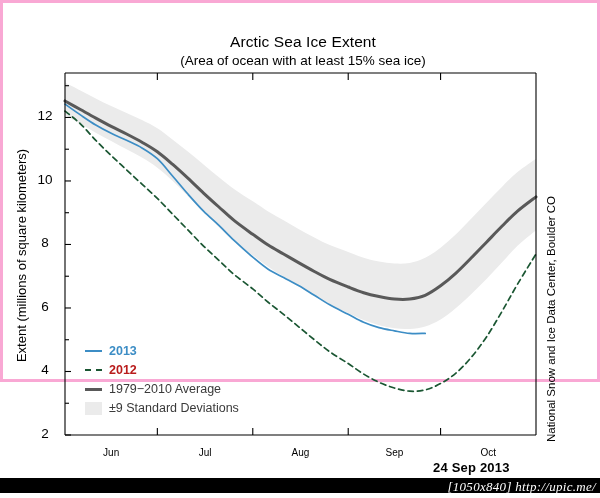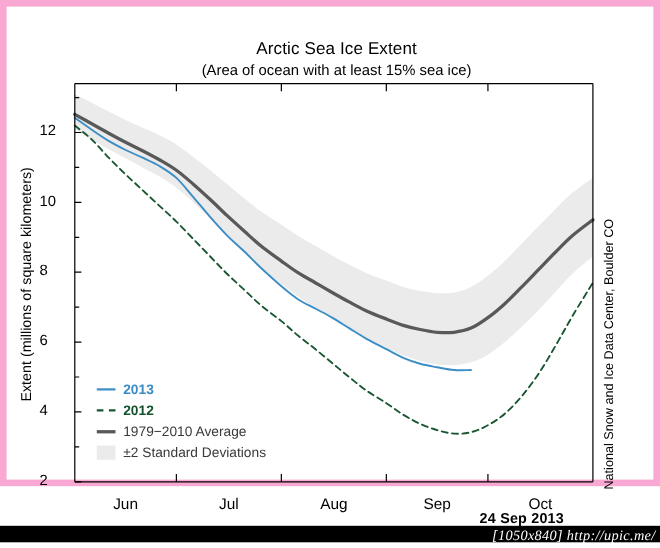--- a/index.html
+++ b/index.html
@@ -18,23 +18,23 @@
     width: 600px;
     height: 498px;
     background: #ffffff;
     box-sizing: border-box;
   }
   #figure {
     position: absolute;
     left: 0;
     top: 0;
     width: 600px;
-    height: 442px;
+    height: 382px;
     background: #ffffff;
-    border: 6px solid #f9a8d4;
+    border: 3px solid #f9a8d4;
     box-sizing: border-box;
   }
   #chart-svg {
     position: absolute;
     left: 0;
     top: 0;
   }
   .title-main {
     position: absolute;
     left: 0;
@@ -69,30 +69,30 @@
     left: 408px;
     top: 310px;
     width: 280px;
     text-align: center;
     font-size: 11.5px;
     color: #000000;
     transform: rotate(-90deg);
   }
   .xtick-label {
     position: absolute;
-    font-size: 14px;
+    font-size: 10px;
     color: #000000;
     text-align: center;
     width: 60px;
   }
   .ytick-label {
     position: absolute;
     font-size: 13.5px;
     color: #000000;
-    text-align: left;
+    text-align: center;
     width: 24px;
   }
   .legend-label {
     position: absolute;
     font-size: 12.5px;
     white-space: nowrap;
   }
   .date-stamp {
     position: absolute;
     left: 430px;
@@ -180,25 +180,25 @@
         <div class="xtick-label" style="left: 78.1765px; top: 444px;">Jun</div>
         <div class="xtick-label" style="left: 172.069px; top: 444px;">Jul</div>
         <div class="xtick-label" style="left: 267.5px; top: 444px;">Aug</div>
         <div class="xtick-label" style="left: 361.392px; top: 444px;">Sep</div>
         <div class="xtick-label" style="left: 455.284px; top: 444px;">Oct</div>
       </div>
     <div id="legend">
         <div style="position: absolute; left: 82px; top: 347px; width: 17px; height: 0px; border-top: 2px solid rgb(60, 141, 197);"></div>
         <div class="legend-label" style="left: 106px; top: 341px; color: rgb(60, 141, 197); font-weight: bold;">2013</div>
         <div style="position: absolute; left: 82px; top: 366px; width: 17px; height: 0px; border-top: 2px dashed rgb(26, 86, 50);"></div>
-        <div class="legend-label" style="left: 106px; top: 360px; color: #14532d; font-weight: bold;">2012</div>
+        <div class="legend-label" style="left: 106px; top: 360px; color: #b91c1c; font-weight: bold;">2012</div>
         <div style="position: absolute; left: 82px; top: 385px; width: 17px; height: 0px; border-top: 3px solid rgb(89, 89, 89);"></div>
         <div class="legend-label" style="left: 106px; top: 379px; color: rgb(58, 58, 58);">1979−2010 Average</div>
         <div style="position: absolute; left: 82px; top: 399px; width: 17px; height: 13px; background: rgb(235, 235, 235);"></div>
-        <div class="legend-label" style="left: 106px; top: 398px; color: rgb(58, 58, 58);">±2 Standard Deviations</div>
+        <div class="legend-label" style="left: 106px; top: 398px; color: rgb(58, 58, 58);">±9 Standard Deviations</div>
       </div>
 
   </div>
 
   <div id="footer-bar">
     <span id="footer-text">[1050x840] http://upic.me/</span>
   </div>
 
 </div>
 

